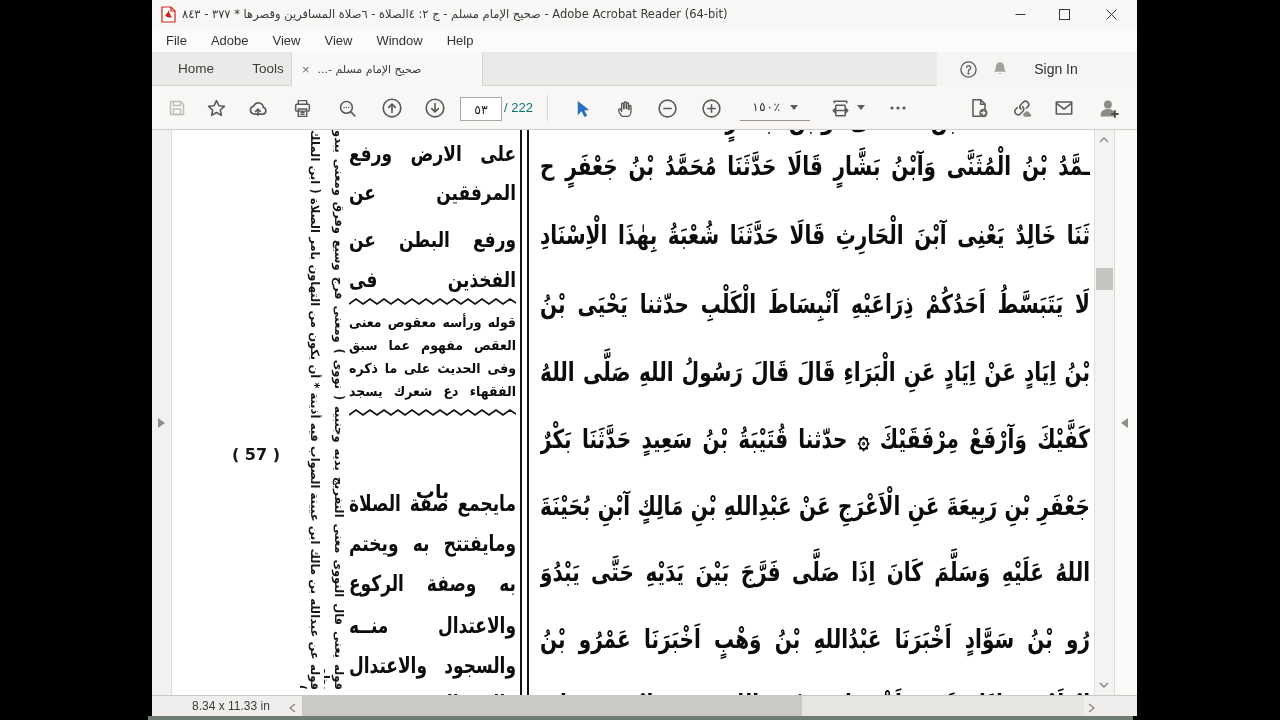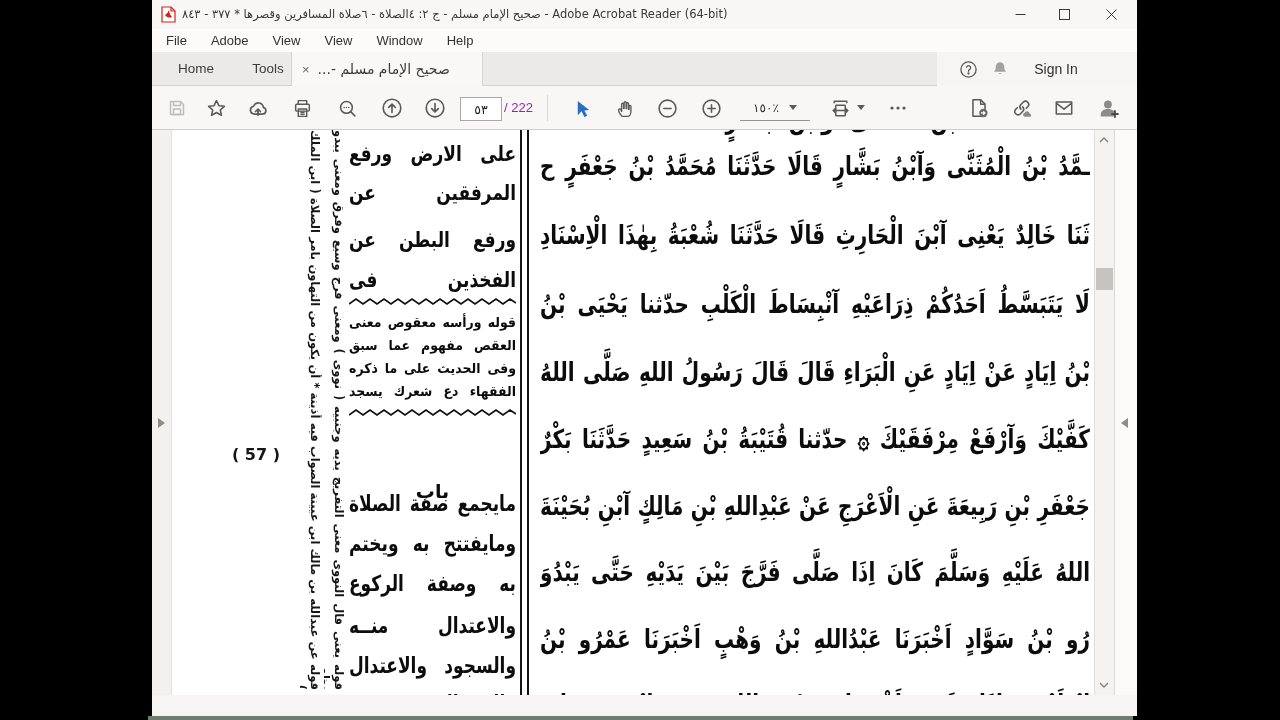--- a/index.html
+++ b/index.html
@@ -25,38 +25,38 @@
   .tabbar{position:absolute;left:0;top:52px;width:785px;height:34px;background:#eceae8;
           border-bottom:1px solid #d6d4d1;box-sizing:border-box;}
   .tab{position:absolute;top:0;height:34px;line-height:34px;text-align:center;
        font-size:13.5px;color:#3d3c3a;}
   .tab-home{left:8px;width:72px;}
   .tab-tools{left:84px;width:64px;}
   .doc-tab{position:absolute;left:139px;top:0;width:192px;height:34px;background:#f9f8f7;
            border-left:1px solid #d6d4d1;border-right:1px solid #d6d4d1;box-sizing:border-box;
            display:flex;align-items:center;padding:0 10px;gap:8px;}
   .tab-close{font-size:13px;color:#6b6a68;line-height:1;}
-  .doc-tab-label{font-family:"DejaVu Sans",sans-serif;font-size:14px;color:#3d3c3a;
+  .doc-tab-label{font-family:"DejaVu Sans",sans-serif;font-size:11px;color:#3d3c3a;
                  white-space:nowrap;overflow:hidden;}
   .signin-zone{position:absolute;left:869px;top:0;right:0;height:33px;background:#f8f7f5;}
   .tb-mini{position:absolute;top:5px;width:24px;height:24px;display:flex;align-items:center;justify-content:center;}
   .signin-label{position:absolute;left:866px;top:0;width:76px;height:34px;line-height:34px;
                 text-align:center;font-size:14px;color:#323130;}
 
   
   .toolbar{position:absolute;left:0;top:86px;width:985px;height:44px;background:#f8f7f5;
            border-bottom:1px solid #cfcdc9;box-sizing:border-box;}
   .tbtn{position:absolute;top:8px;width:28px;height:28px;display:flex;align-items:center;justify-content:center;}
   .sep{position:absolute;top:9px;width:1px;height:26px;background:#d8d6d2;}
   .pagebox{position:absolute;left:308px;top:11px;width:36px;height:20px;border:1px solid #aaa8a5;
            background:#fff;text-align:center;font-family:"DejaVu Sans",sans-serif;font-size:12.5px;color:#222;}
-  .pagetotal{position:absolute;left:352px;top:0;height:44px;line-height:44px;font-size:13px;color:#a21caf;}
+  .pagetotal{position:absolute;left:352px;top:0;height:44px;line-height:44px;font-size:13px;color:#0f766e;}
   .zoomctl{position:absolute;left:588px;top:9px;width:70px;height:25px;border-bottom:1px solid #98968f;
            display:flex;align-items:center;justify-content:center;gap:10px;}
-  .zoomval{font-family:Liberation Sans, sans-serif;font-size:12px;color:#333;}
+  .zoomval{font-family:Liberation Mono, monospace;font-size:12px;color:#333;}
   .caret{width:0;height:0;border-left:4px solid transparent;border-right:4px solid transparent;
          border-top:5px solid #5b5a58;}
   .fitcaret{position:absolute;left:705px;top:19px;}
 
   
   .content{position:absolute;left:0;top:130px;width:985px;height:565px;background:#d5d3d0;}
   .navstrip{position:absolute;left:0;top:0;width:20px;height:565px;background:#f2f1ef;
             border-right:1px solid #e2e0dd;box-sizing:border-box;}
   .navtoggle{position:absolute;left:6px;top:288px;width:0;height:0;
              border-top:5px solid transparent;border-bottom:5px solid transparent;
@@ -341,15 +341,27 @@
     </svg>
     <div class="vthumb"></div>
     <svg class="schev" style="left:947px;top:552px;" width="10" height="6">
       <polyline points="1,1 5,5 9,1" fill="none" stroke="#85837f" stroke-width="1.4"></polyline>
     </svg>
 
     <div class="rightpanel"></div>
     <div class="rptoggle"></div>
   </div>
 
+  <div class="statusbar">
+    <div class="sizelabel">8.34 x 11.33 in</div>
+    <svg class="schev" style="left:137px;top:7px;" width="7" height="10">
+      <polyline points="6,1 1,5 6,9" fill="none" stroke="#85837f" stroke-width="1.4"></polyline>
+    </svg>
+    <div class="htrack">
+      <div class="hthumb"></div>
+    </div>
+    <svg class="schev" style="left:936px;top:7px;" width="7" height="10">
+      <polyline points="1,1 6,5 1,9" fill="none" stroke="#85837f" stroke-width="1.4"></polyline>
+    </svg>
+  </div>
 </div>
 
 <div class="videobar"></div>
 
 </body></html>

